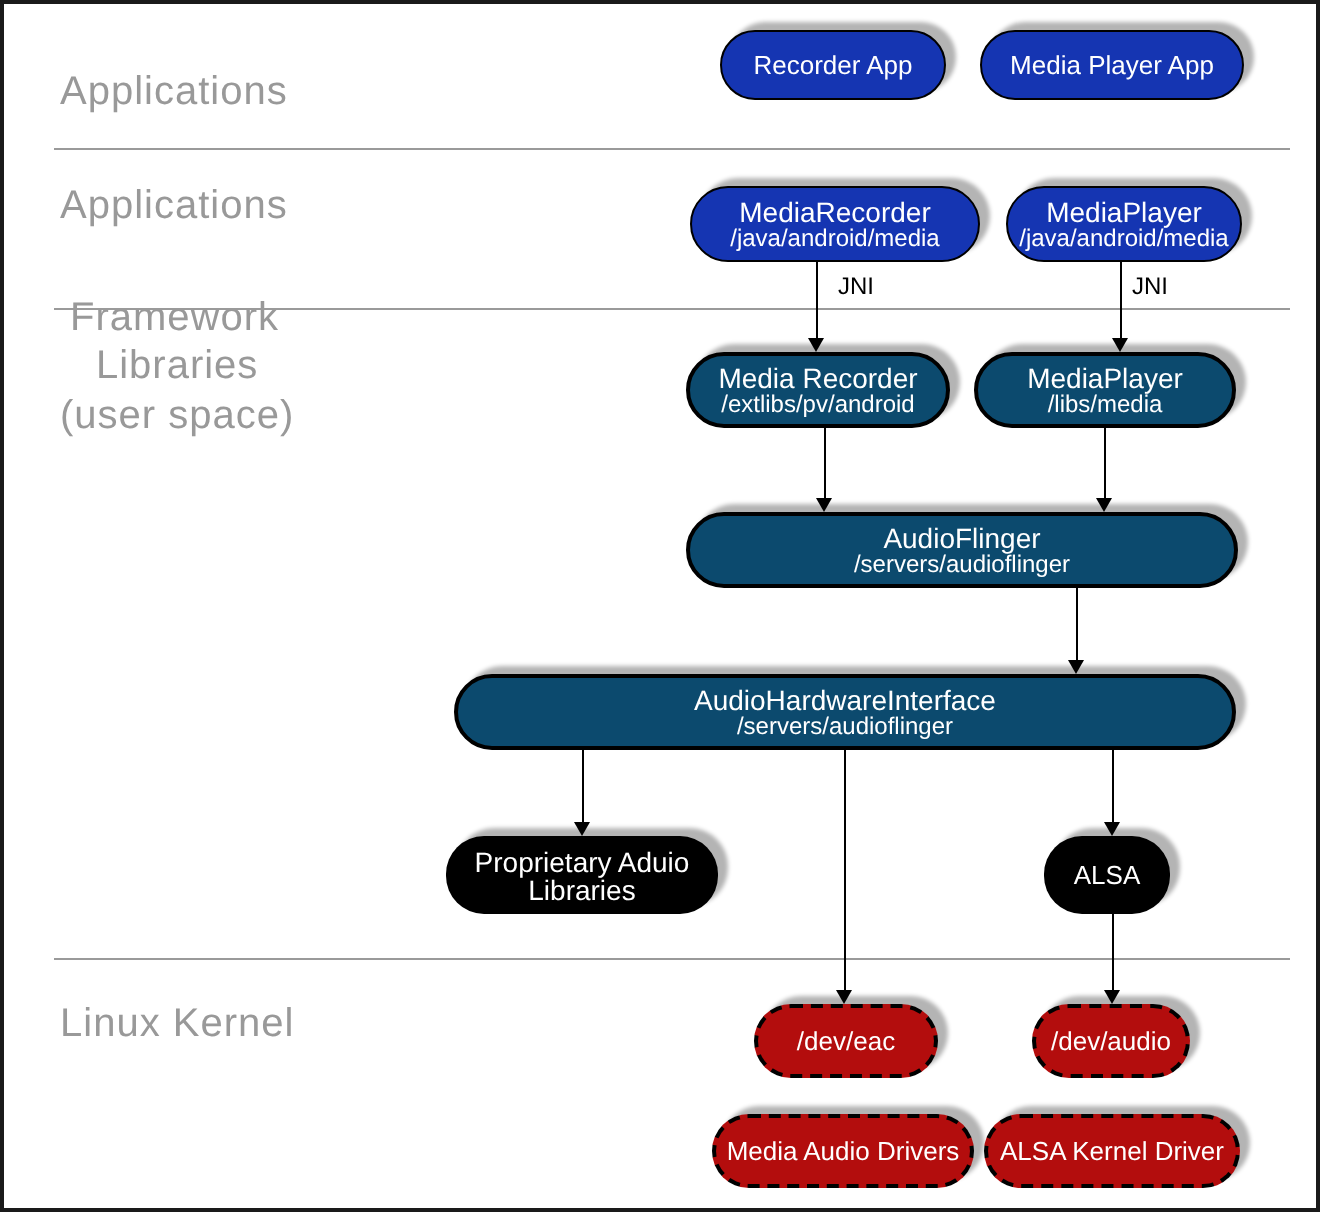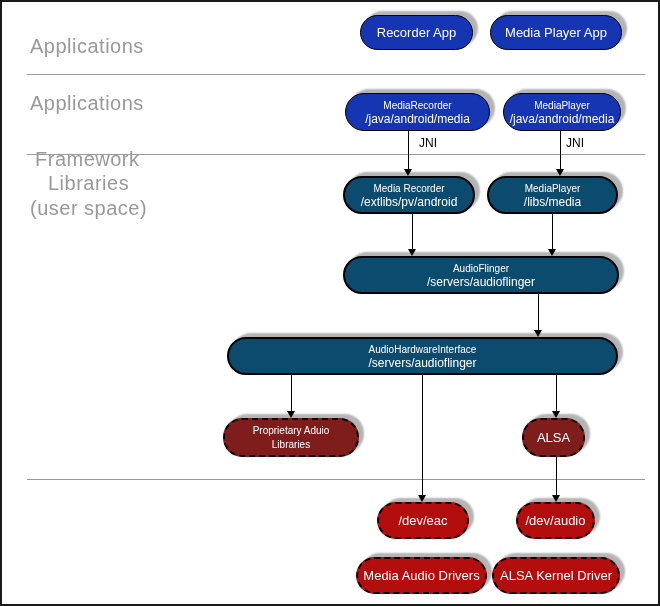--- a/index.html
+++ b/index.html
@@ -31,23 +31,23 @@
     box-sizing:border-box;
     display:flex; flex-direction:column;
     align-items:center; justify-content:center;
     color:#ffffff;
     border-radius:19px;
     box-shadow:5px -4px 2px #b4b4b4;
     text-align:center;
   }
   .node.blue         { background:#1535b2; border:1.5px solid #000; }
   .node.green        { background:#0c4a6e; border:2px solid #000; }
-  .node.green-dashed { background:#7f1d1d; border:2px dashed #000; }
+  .node.green-dashed { background:#000000; border:2px dashed #000; }
   .node.red-dashed   { background:#b30d0d; border:2px dashed #000; }
-  .node-label { font-size:10px; line-height:14px; }
+  .node-label { font-size:14px; line-height:14px; }
   .node-label.lg { font-size:13px; }
   .node-sub   { font-size:12px; line-height:12px; }
   .vline {
     position:absolute;
     width:1px;
     background:#000;
   }
   .arrow-down {
     position:absolute;
     width:0; height:0;
@@ -71,20 +71,21 @@
   <div class="layer-label" style="left:28px; top:89px;">
     <div>Applications</div>
     <div style="padding-left:5px;margin-top:31px;">Framework</div>
   </div>
 
   <div class="layer-label centered" style="left:28px; top:169px;">
     <div>Libraries</div>
     <div>(user space)</div>
   </div>
 
+  <div class="layer-label" style="left:28px; top:498px;">Linux Kernel</div>
 
   <div class="divider" style="top:72px;"></div>
   <div class="divider" style="top:152px;"></div>
   <div class="divider" style="top:477px;"></div>
 
   <div class="node blue" style="left:488px; top:13px; width:132px; height:35px;">
     <div class="node-label lg">Media Player App</div>
   </div>
   <div class="node blue" style="left:358px; top:13px; width:113px; height:35px;">
     <div class="node-label lg">Recorder App</div>

